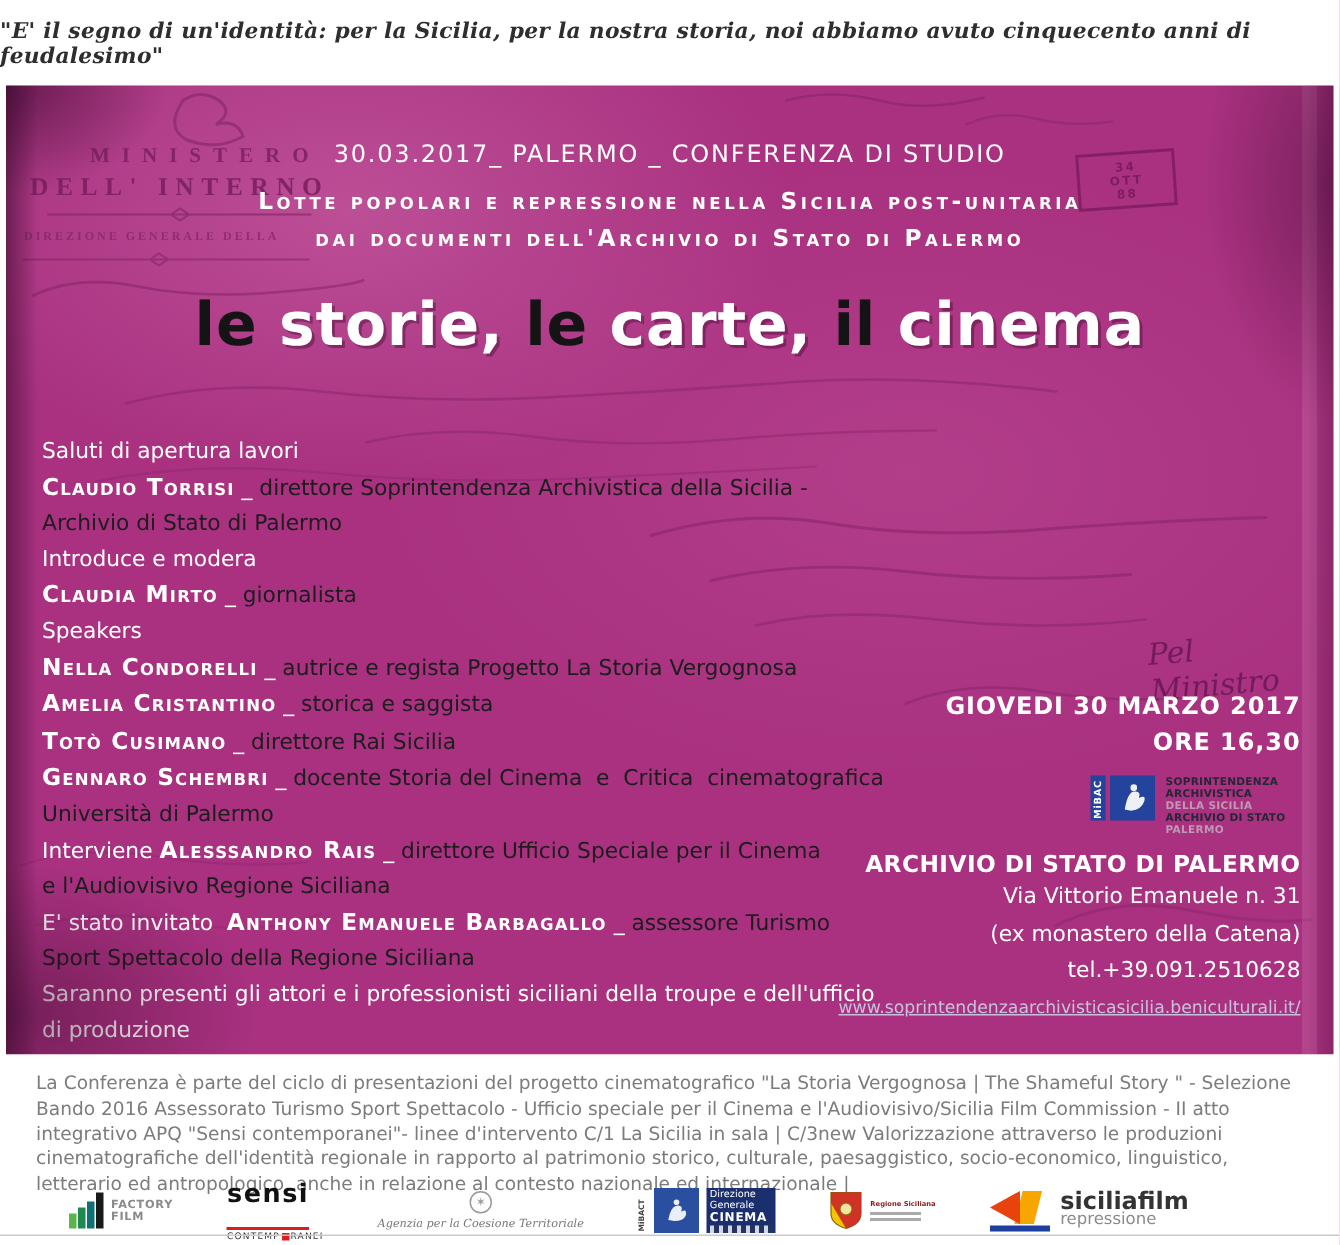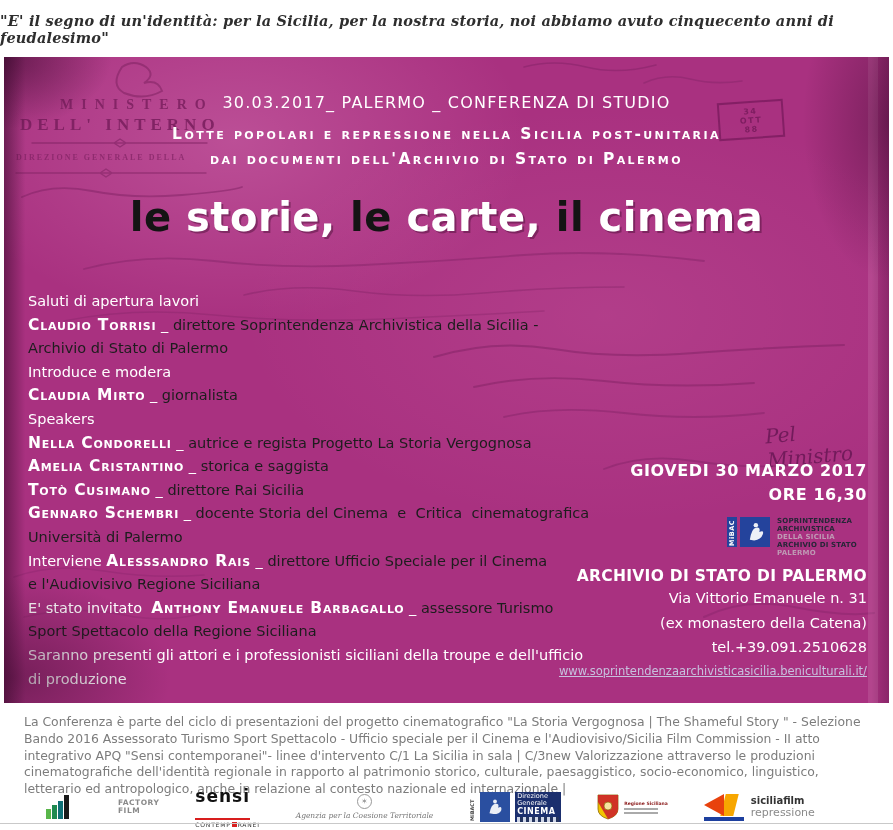--- a/index.html
+++ b/index.html
@@ -82,21 +82,21 @@
   
   .footer{position:absolute;top:703px;left:0;right:0;height:127px;background:#fff;}
   .footer-text{margin:11px 24px 0;font-size:12.4px;line-height:16.8px;color:#7c7c7c;}
   .logos-row{position:absolute;left:46px;top:84px;height:40px;display:flex;align-items:center;gap:36px;}
   .logo{display:flex;align-items:center;gap:5px;}
   
   .ff-bars{display:flex;align-items:flex-end;gap:1px;height:24px;}
   .ff-bars i{display:block;width:5px;}
   .ffb1{height:10px;background:#59b64a;} .ffb2{height:14px;background:#1e8a50;}
   .ffb3{height:18px;background:#0f7076;} .ffb4{height:24px;background:#1a1a1a;}
-  .ff-text{font-size:7.5px;font-weight:bold;color:#8a8a8a;letter-spacing:.5px;line-height:8.5px;margin-left:44px;}
+  .ff-text{font-size:7.5px;font-weight:bold;color:#8a8a8a;letter-spacing:.5px;line-height:8.5px;}
   
   .sensi{display:block;text-align:left;}
   .sensi-word{font-size:17px;font-weight:bold;color:#111;letter-spacing:1px;line-height:16px;
               border-bottom:2.5px solid #d81e1e;display:inline-block;padding-bottom:14px;}
   .sensi-cap{font-size:6px;color:#333;letter-spacing:.8px;margin-top:1px;display:flex;align-items:center;gap:1px;}
   .red-sq{display:inline-block;width:5px;height:5px;background:#d81e1e;}
   
   .agenzia{display:block;text-align:center;}
   .ag-emblem{width:13px;height:13px;border:1px solid #999;border-radius:50%;margin:0 auto 2px;
              display:flex;align-items:center;justify-content:center;font-size:8px;color:#999;line-height:1;}
@@ -114,21 +114,21 @@
   .rs-line1{font-size:4.5px;font-weight:bold;color:#8b1b1b;}
   .rs-bar{width:34px;height:2px;background:#aaa;}
   
   .sf-graphic{position:relative;width:42px;height:27px;}
   .sf-tri{position:absolute;left:0;top:0;width:0;height:0;border-top:11px solid transparent;
           border-bottom:11px solid transparent;border-right:20px solid var(--accent-red,#e8420d);}
   .sf-yellow{position:absolute;left:19px;top:0;width:13px;height:22px;background:var(--accent-yellow,#f7a600);
              transform:skewX(-14deg);}
   .sf-bluebar{position:absolute;left:0;bottom:0;width:40px;height:4px;background:#1d3f9e;}
   .sf-text{line-height:12px;}
-  .sf-w1{font-size:10px;font-weight:bold;color:#333;}
+  .sf-w1{font-size:16px;font-weight:bold;color:#333;}
   .sf-w2{font-size:11px;color:#8a8a8a;}
   
   .footer-links{position:absolute;right:26px;top:86px;font-size:12.5px;line-height:17px;
                 color:var(--footer-blue,#45457e);text-align:left;}
   .footer-links div{cursor:pointer;}
   .bottom-rule{position:absolute;left:0;right:0;top:120px;height:1px;background:#c9c9c9;}
 </style>
 </head>
 <body>
 

